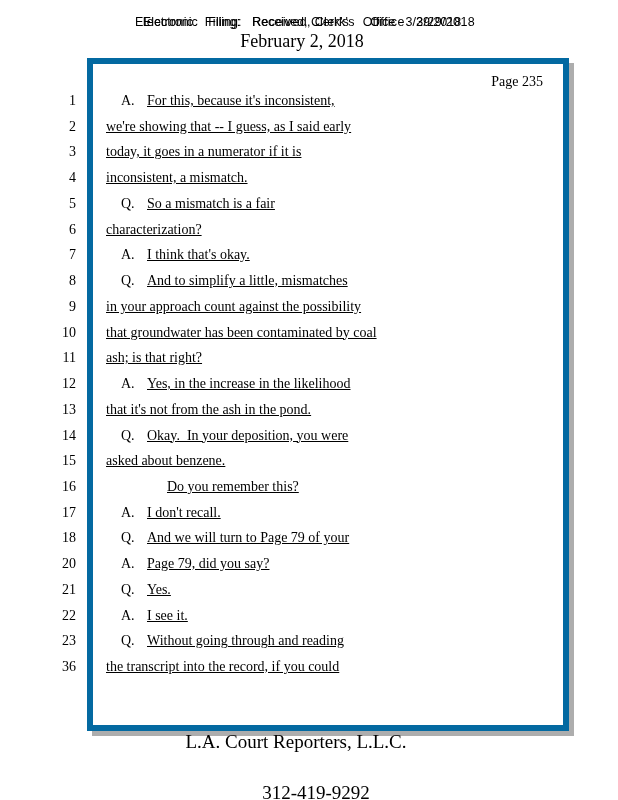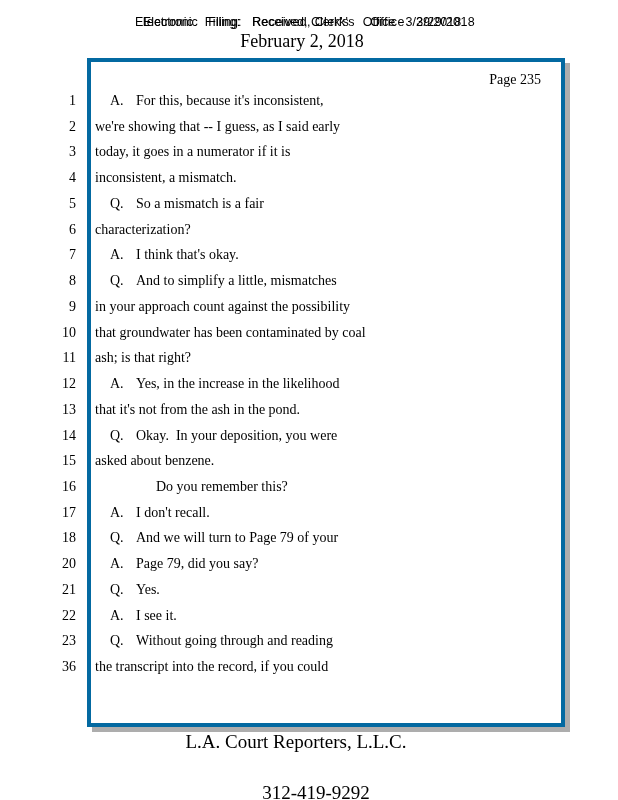--- a/index.html
+++ b/index.html
@@ -47,21 +47,21 @@
     font-size: 18px;
   }
 
   
   .sheet {
     position: absolute;
     left: 87px;
     top: 58px;
     width: 470px;
     height: 661px;
-    border: 4px solid #0369a1;
+    border: 6px solid #0369a1;
     background: #ffffff;
     box-shadow: 5px 5px 0 0 #adadad;
     text-decoration: underline;
   }
   .page-label {
     position: absolute;
     top: 10px;
     right: 20px;
     font-size: 14px;
   }
@@ -78,22 +78,23 @@
     height: 25.74px;
     line-height: 25.74px;
     font-size: 14px;
   }
   .num {
     flex: 0 0 26px;
     width: 26px;
     text-align: right;
   }
   .text {
-    margin-left: 19px;
+    margin-left: 30px;
     white-space: pre;
+    text-decoration: underline;
   }
   .text.qa   { padding-left: 15px; }
   .text.deep { padding-left: 61px; }
   .prefix {
     display: inline-block;
     width: 15px;
     margin-right: 11px;
   }
 
   

